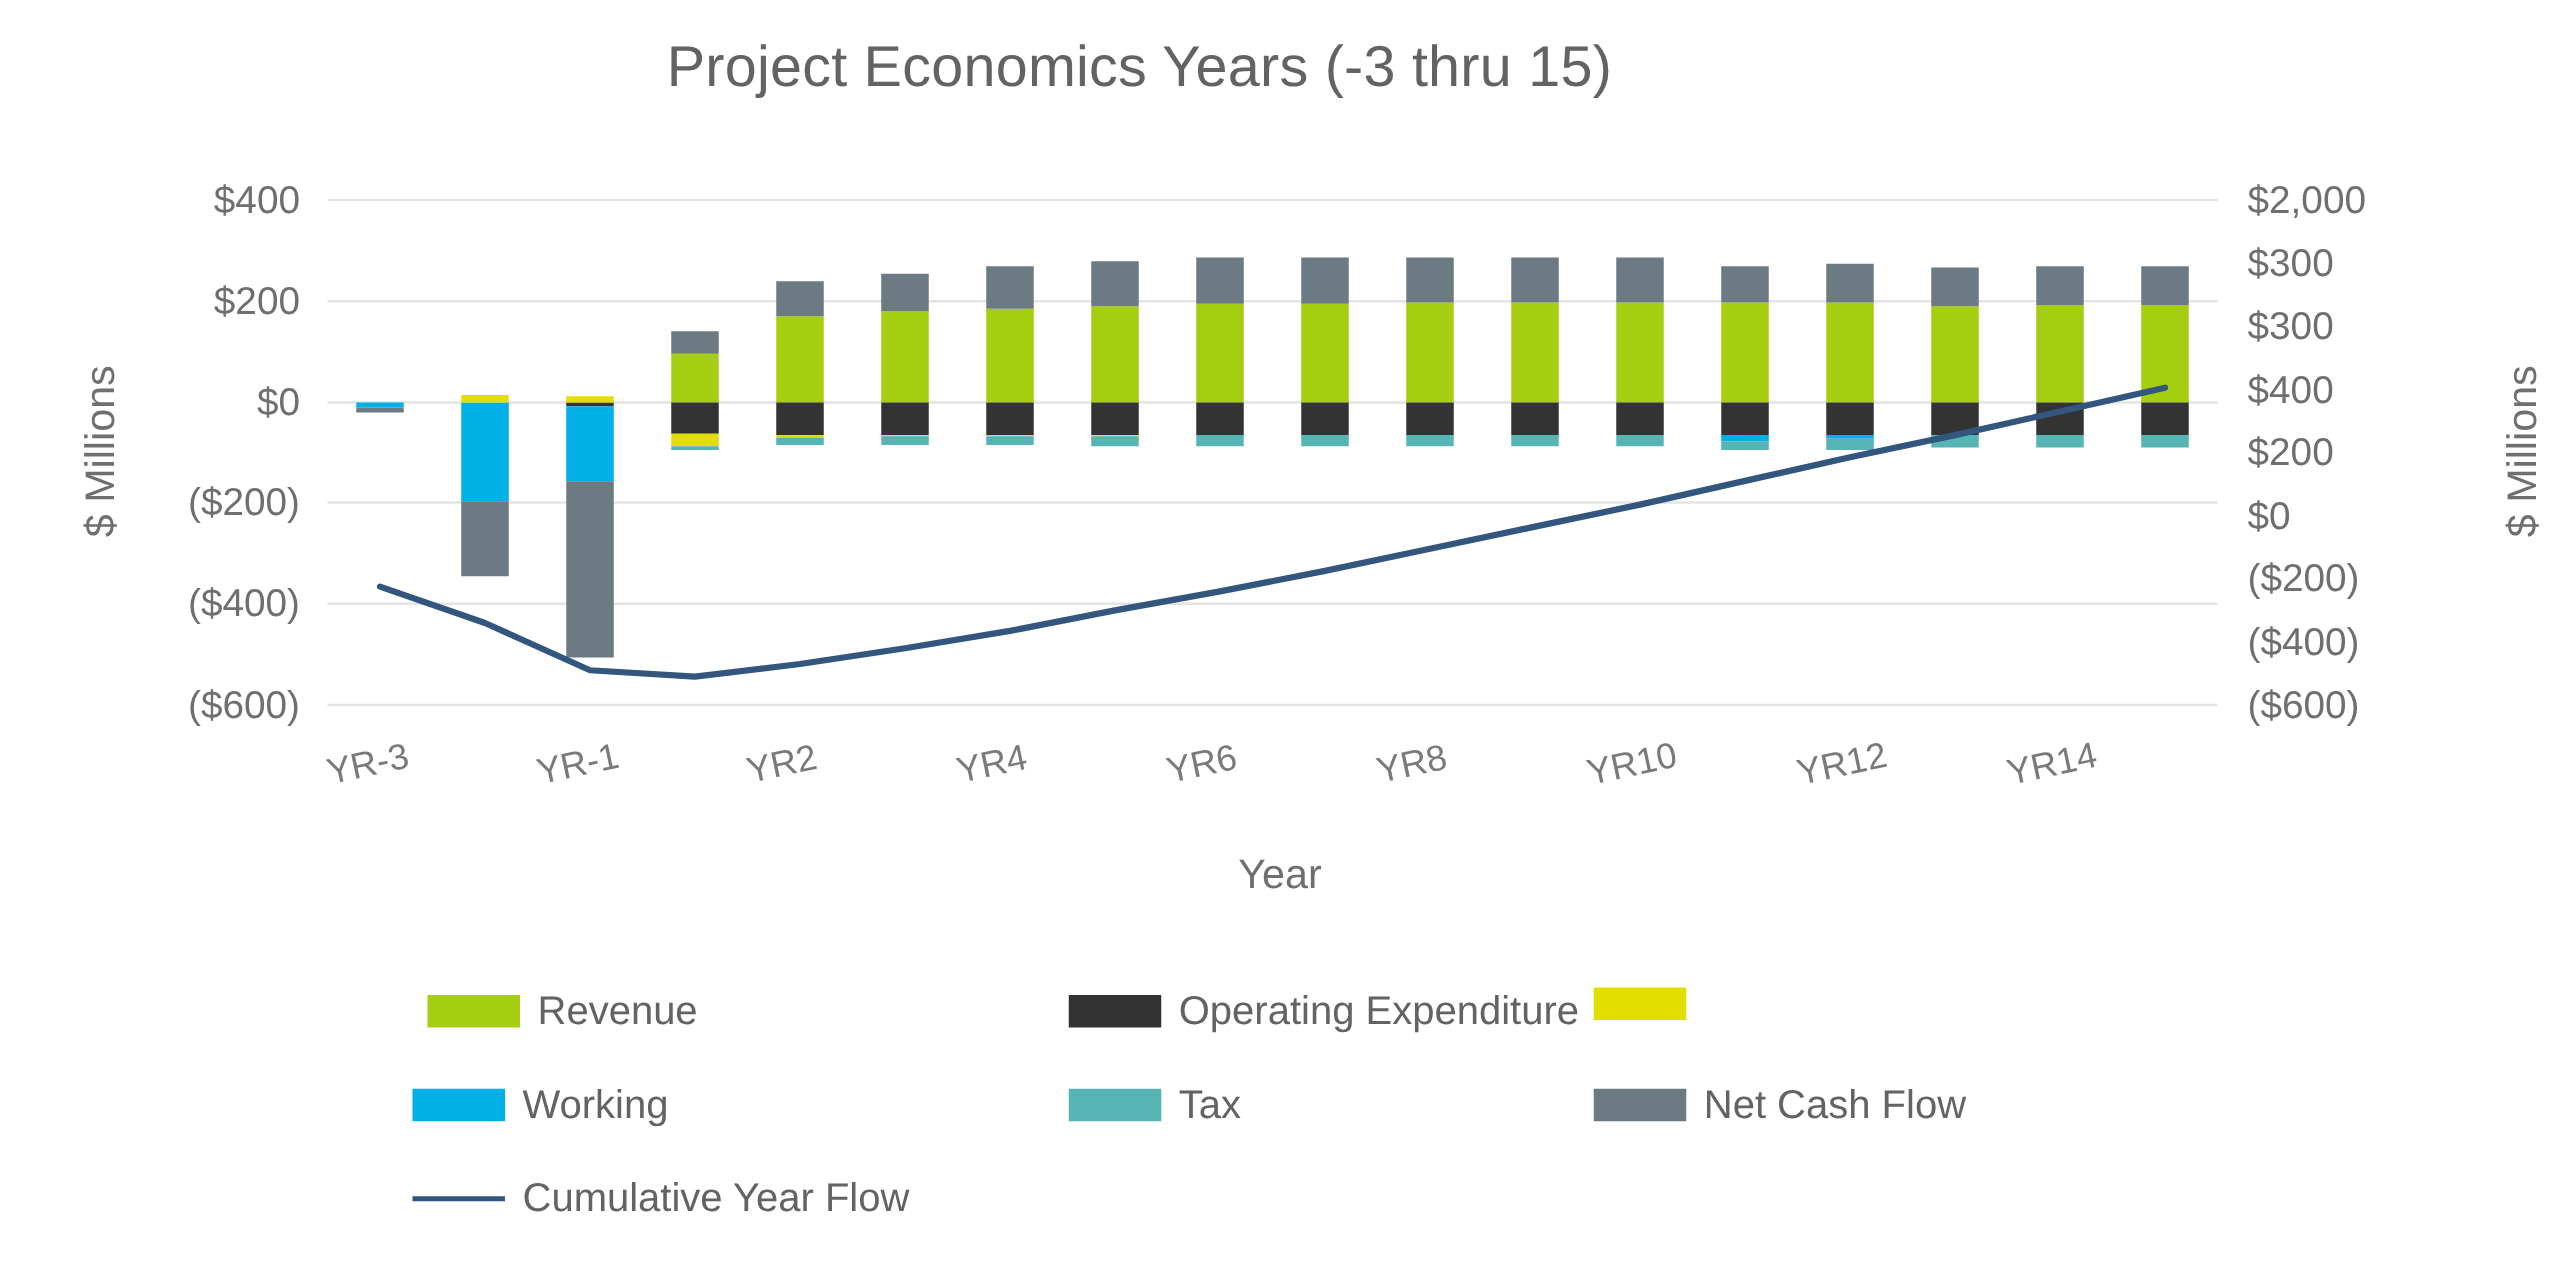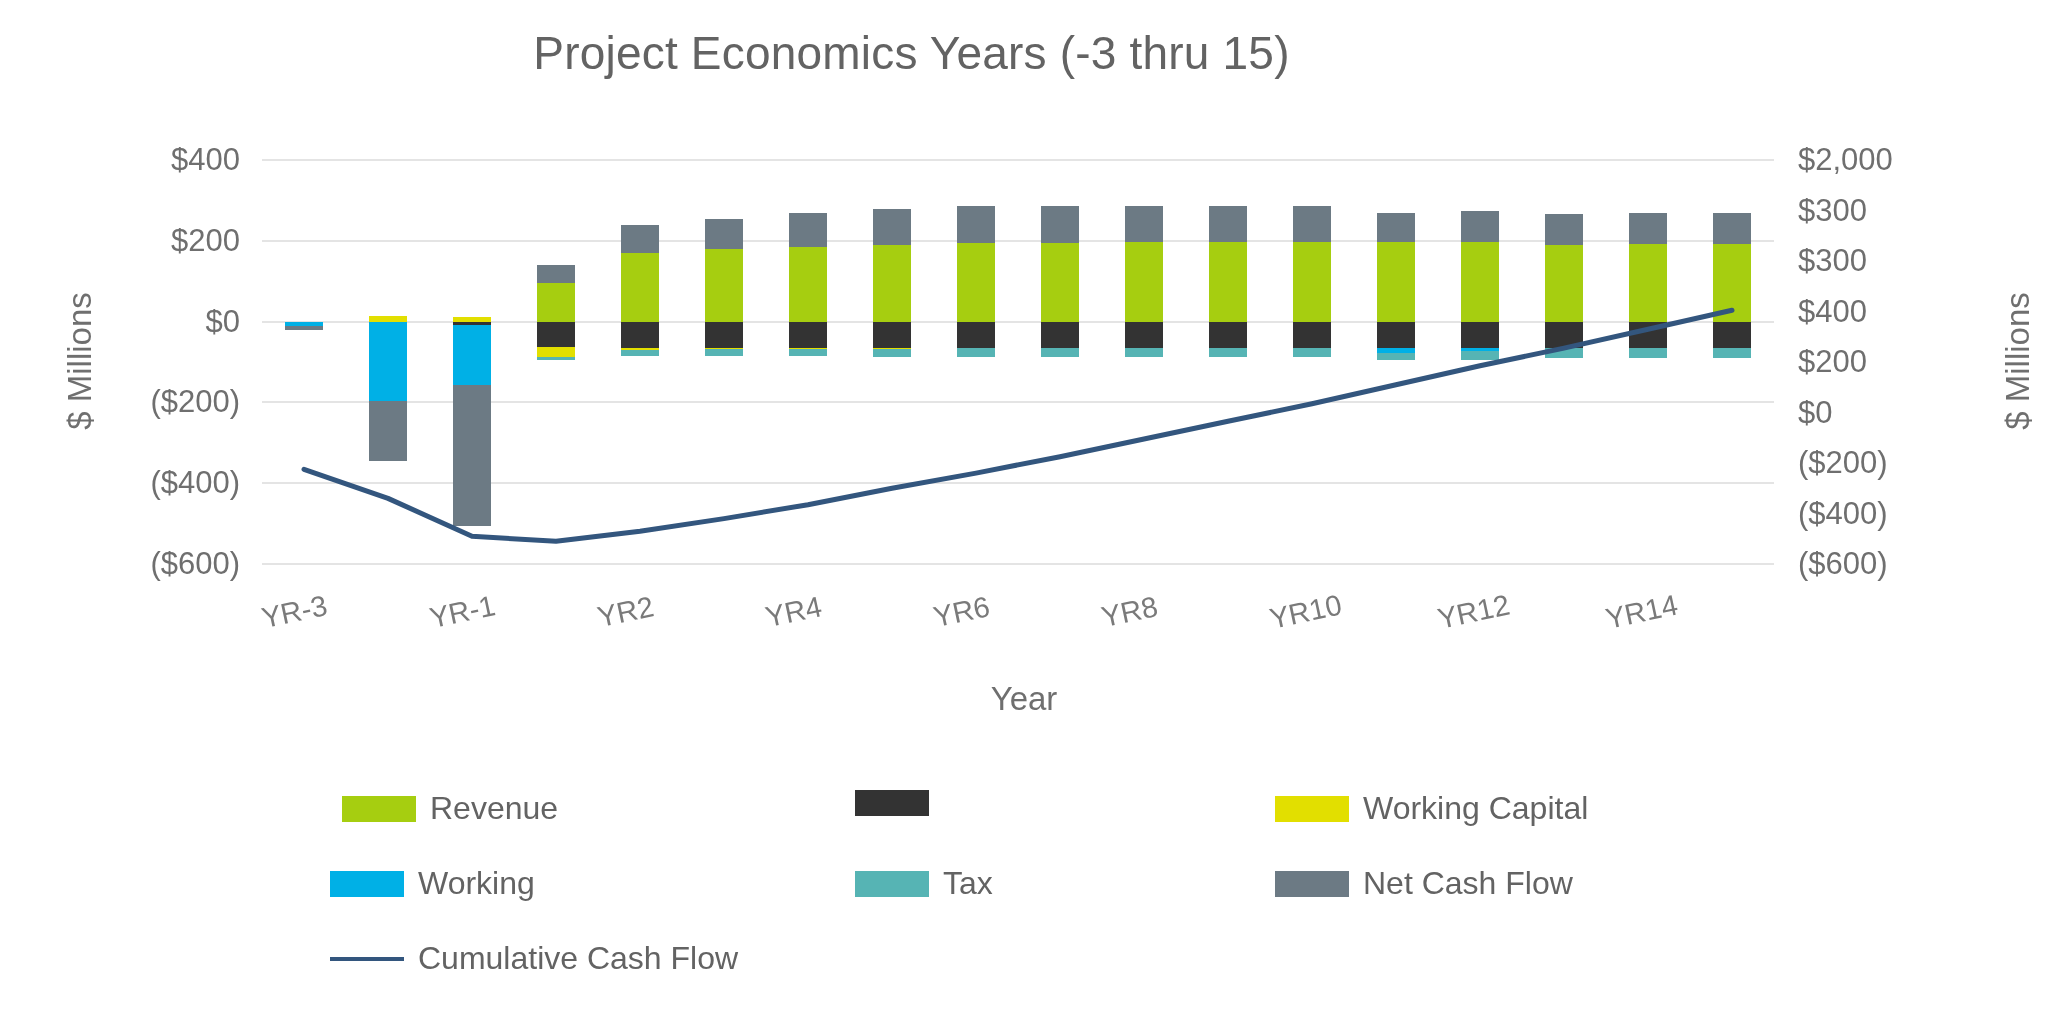--- a/index.html
+++ b/index.html
@@ -210,41 +210,41 @@
     </div>
 
   <div class="legend">
     <div class="legend-row" id="legend-row-0">
         <div class="legend-item" style="left: 330px; top: 6px; margin-left: 12px;">
           <span class="swatch" style="background: rgb(166, 206, 16);"></span>
           <span class="legend-label">Revenue</span>
         </div>
         <div class="legend-item" style="left: 855px; top: 6px;">
           <span class="swatch" style="background: rgb(51, 51, 51);"></span>
+          <span class="legend-label">Operating Expenditure</span>
         </div>
         <div class="legend-item" style="left: 1275px; top: 6px;">
           <span class="swatch" style="background: rgb(226, 223, 0);"></span>
-          <span class="legend-label">Working Capital</span>
         </div>
       </div>
     <div class="legend-row" id="legend-row-1">
         <div class="legend-item" style="left: 330px; top: 6px;">
           <span class="swatch" style="background: rgb(0, 176, 230);"></span>
           <span class="legend-label">Working</span>
         </div>
         <div class="legend-item" style="left: 855px; top: 6px;">
           <span class="swatch" style="background: rgb(86, 180, 180);"></span>
           <span class="legend-label">Tax</span>
         </div>
         <div class="legend-item" style="left: 1275px; top: 6px; text-align: center;">
           <span class="swatch" style="background: rgb(108, 122, 132);"></span>
           <span class="legend-label">Net Cash Flow</span>
         </div>
       </div>
     <div class="legend-row" id="legend-row-2">
         <div class="legend-item" style="left: 330px; top: 6px;">
           <span class="swatch-line" style="background: rgb(51, 86, 126);"></span>
-          <span class="legend-label">Cumulative Cash Flow</span>
+          <span class="legend-label">Cumulative Year Flow</span>
         </div>
       </div>
   </div>
 
 </div>
 
 </body></html>

